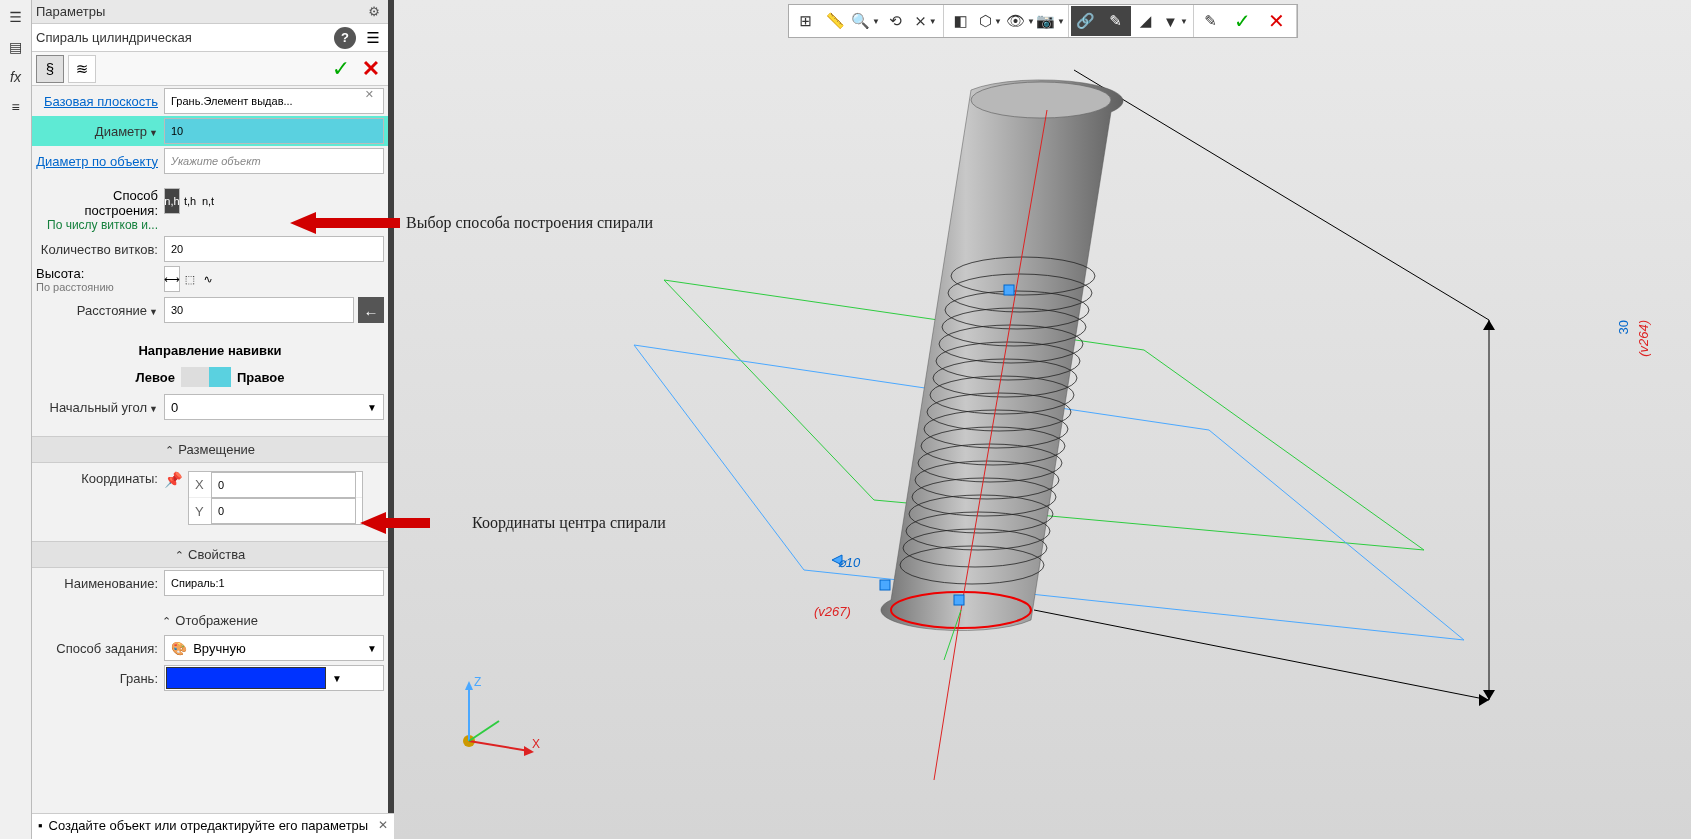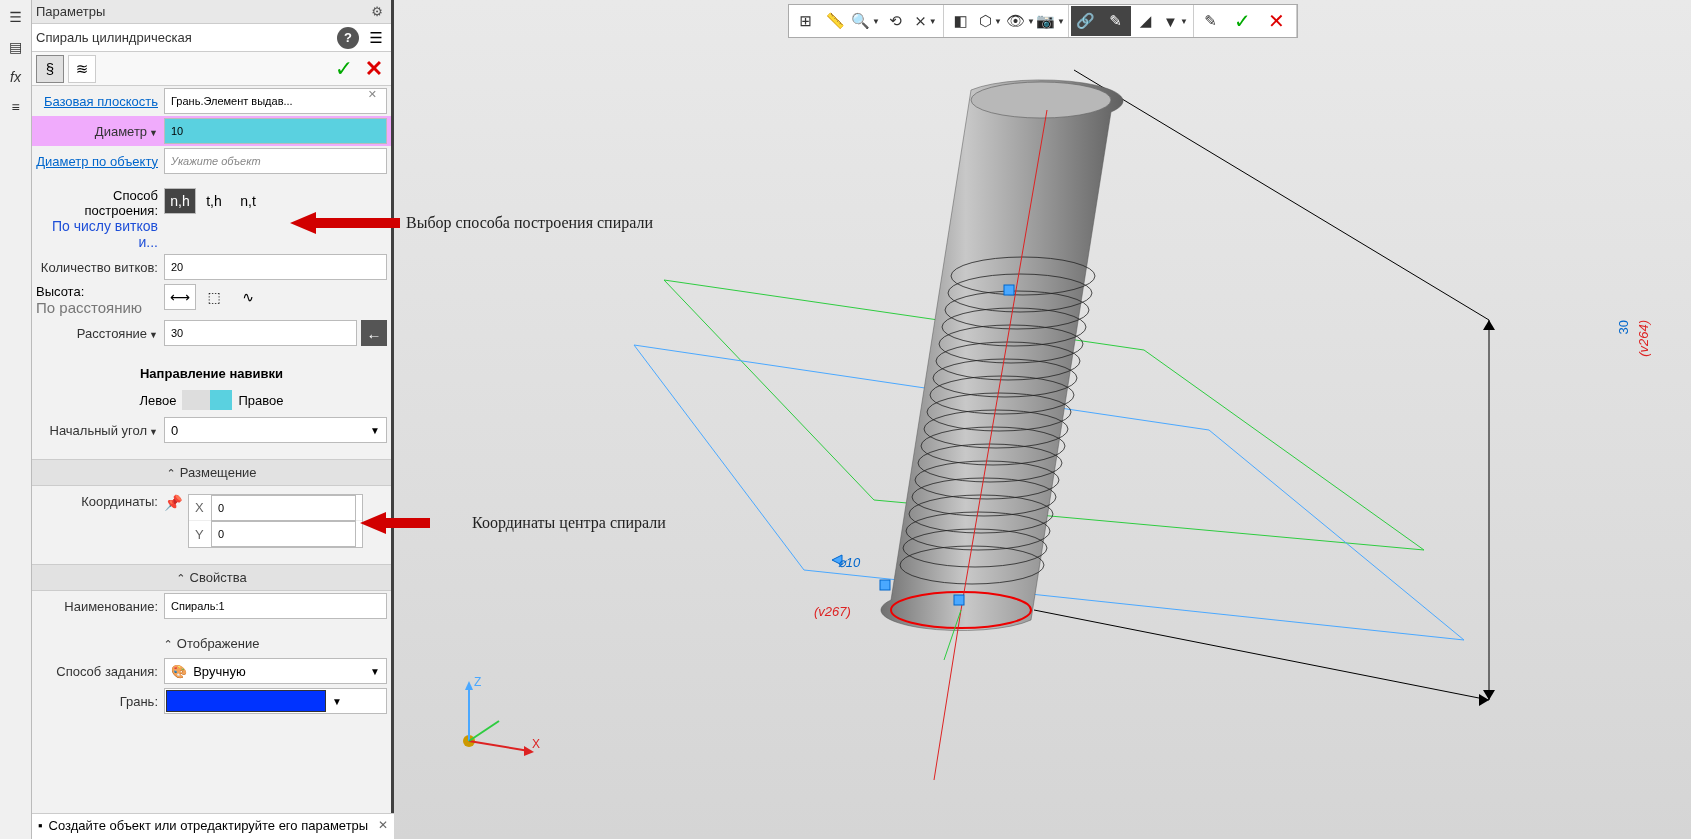--- a/index.html
+++ b/index.html
@@ -1,21 +1,21 @@
 <!DOCTYPE html>
 <html><head>
 <meta charset="utf-8">
 <style>
 * { box-sizing: border-box; margin: 0; padding: 0; font-family: "Segoe UI", Arial, sans-serif; }
 body { width: 1691px; height: 839px; overflow: hidden; background: #d0d0d0; position: relative; font-size: 13px; }
 
 .left-strip { position: absolute; left: 0; top: 0; width: 32px; height: 100%; background: #f0f0f0; border-right: 1px solid #bbb; display: flex; flex-direction: column; align-items: center; padding-top: 4px; gap: 4px; }
 .left-strip .icon-btn { width: 26px; height: 26px; display:flex; align-items:center; justify-content:center; cursor:pointer; font-size:14px; color:#333; }
 
-.panel { position:absolute; left:32px; top:0; width:362px; height:100%; background:#f2f2f2; border-right:3px solid #404040; display:flex; flex-direction:column; }
+.panel { position:absolute; left:32px; top:0; width:362px; height:100%; background:#f2f2f2; border-right:6px solid #404040; display:flex; flex-direction:column; }
 
 .panel-header { display:flex; align-items:center; height:24px; background:#e8e8e8; border-bottom:1px solid #ccc; padding:0 4px; }
 .panel-header .title { flex:1; font-size:13px; color:#333; }
 .gear { width:20px; text-align:center; cursor:pointer; color:#555; }
 
 .panel-sub { display:flex; align-items:center; height:28px; background:#fff; border-bottom:1px solid #ccc; padding:0 4px; }
 .panel-sub .sub-title { flex:1; font-size:13px; color:#333; }
 .help-icon { width:22px; height:22px; border-radius:50%; background:#555; color:#fff; display:flex; align-items:center; justify-content:center; font-weight:bold; font-size:13px; margin-right:6px; cursor:pointer; }
 .tree-icon { width:22px; text-align:center; cursor:pointer; font-size:15px; }
 
@@ -32,21 +32,21 @@
 .form-row .label.link { color:#0066cc; text-decoration:underline; cursor:pointer; }
 .form-row .label .drop { font-size:9px; margin-left:2px; }
 .form-row .field { flex:1; }
 .form-row input[type=text] { width:100%; height:26px; border:1px solid #bbb; padding:0 6px; font-size:11px; background:#fff; }
 .form-row input[type=text].sel { background:#5ad1e0; }
 .form-row input[type=text].italic::placeholder { font-style:italic; color:#888; }
 .clear-x { position:absolute; right:10px; font-size:11px; color:#888; cursor:pointer; }
 .field-wrap { position:relative; flex:1; }
 
 .btn-grp { display:flex; gap:2px; }
-.mini-btn { width:32px; height:26px; border:1px solid #bbb; background:#fff; display:flex; align-items:center; justify-content:center; cursor:pointer; font-size:14px; }
+.mini-btn { width:16px; height:26px; border:1px solid #bbb; background:#fff; display:flex; align-items:center; justify-content:center; cursor:pointer; font-size:11px; }
 .mini-btn.dark { background:#444; color:#fff; }
 .mini-btn.bare { border:none; background:transparent; }
 
 .arrow-btn { width:26px; height:26px; background:#555; color:#fff; display:flex; align-items:center; justify-content:center; margin-left:4px; cursor:pointer; font-size:15px; }
 
 .section-hdr { background:#e2e2e2; border-top:1px solid #ccc; border-bottom:1px solid #ccc; text-align:center; font-size:13px; padding:5px 0; color:#333; cursor:pointer; }
 .section-hdr::before { content:"⌃"; font-size:11px; margin-right:4px; }
 
 .toggle { display:flex; align-items:center; }
 .toggle .track { width:50px; height:20px; background:#ddd; position:relative; margin:0 6px; }
@@ -116,72 +116,72 @@
   <div class="form-area">
 
     <div class="form-row">
       <div class="label link">Базовая плоскость</div>
       <div class="field-wrap">
         <input type="text" value="Грань.Элемент выдав..." style="">
         <span class="clear-x">✕</span>
       </div>
     </div>
 
-    <div class="form-row" style="background:#f0abfc;">
+    <div class="form-row" style="background:#5eead4;">
       <div class="label"><span>Диаметр</span><span class="drop">▼</span></div>
       <div class="field"><input type="text" class="sel" value="10" style=""></div>
     </div>
 
     <div class="form-row">
       <div class="label link">Диаметр по объекту</div>
       <div class="field"><input type="text" class="italic" placeholder="Укажите объект" style=""></div>
     </div>
 
     <div style="height:10px;"></div>
 
     <div class="form-row" style="align-items:flex-start;">
       <div style="width:128px; text-align:right; padding-right:6px;">
         <div style="font-size:13px;">Способ построения:</div>
-        <div style="font-size:14px; color:#1d4ed8;">По числу витков и...</div>
+        <div style="font-size:12px; color:#15803d;">По числу витков и...</div>
       </div>
       <div class="btn-grp">
         <div class="mini-btn dark">n,h</div>
         <div class="mini-btn bare">t,h</div>
         <div class="mini-btn bare">n,t</div>
       </div>
     </div>
 
     <div class="form-row">
       <div class="label">Количество витков:</div>
       <div class="field"><input type="text" value="20" style=""></div>
     </div>
 
     <div class="form-row" style="align-items:flex-start;">
       <div style="width:128px; text-align:left; padding-right:6px;">
         <div style="font-size:13px;">Высота:</div>
-        <div style="font-size:15px; color:#777;">По расстоянию</div>
+        <div style="font-size:11px; color:#777;">По расстоянию</div>
       </div>
       <div class="btn-grp">
         <div class="mini-btn">⟷</div>
         <div class="mini-btn bare">⬚</div>
         <div class="mini-btn bare">∿</div>
       </div>
     </div>
 
     <div class="form-row">
       <div class="label"><span>Расстояние</span><span class="drop">▼</span></div>
       <div class="field" style="display:flex;">
         <input type="text" value="30" style="">
       </div>
       <div class="arrow-btn">←</div>
     </div>
 
     <div style="height:14px;"></div>
     <div style="text-align:center; font-weight:600; font-size:13px; padding:4px 0;">Направление навивки</div>
-    <div class="form-row" style="justify-content:center;">
+    <div class="form-row" style="justify-content:center;font-weight:bold;">
       <span style="font-size:13px;">Левое</span>
       <div class="toggle">
         <div class="track">
             <div class="knob"></div>
           </div>
       </div>
       <span style="font-size:13px;">Правое</span>
     </div>
 
     <div class="form-row">

